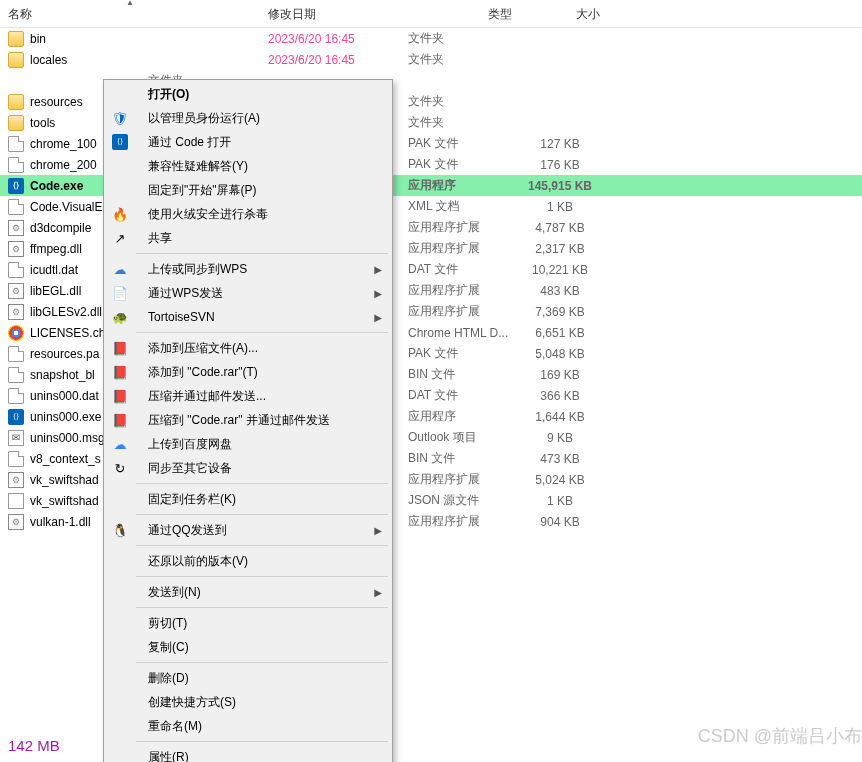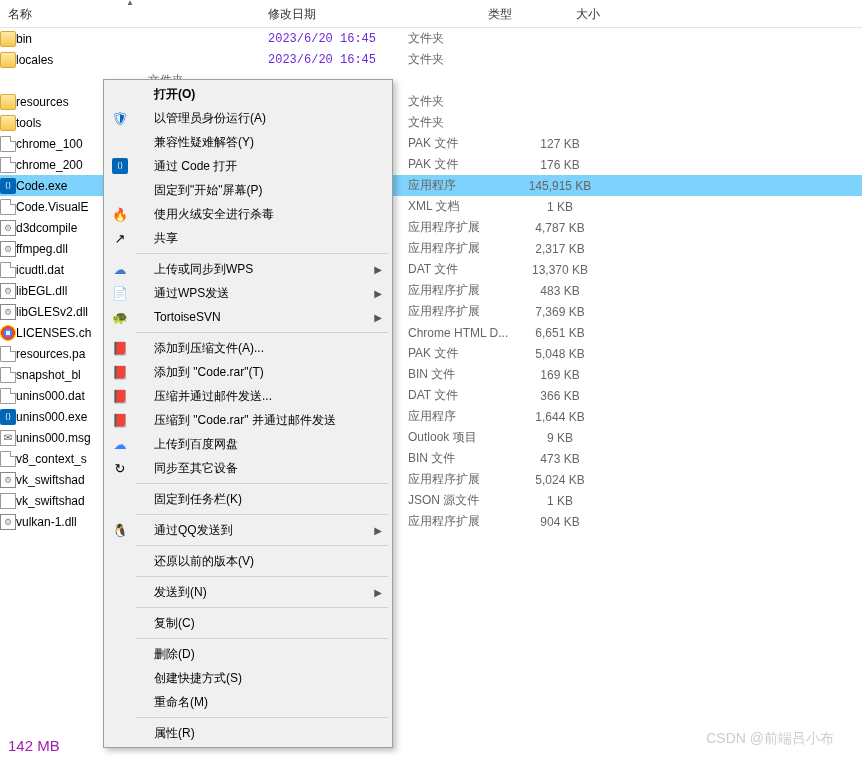--- a/index.html
+++ b/index.html
@@ -5,48 +5,48 @@
 * { box-sizing: border-box; margin: 0; padding: 0; }
 body { font-family: "Microsoft YaHei", "Segoe UI", sans-serif; font-size: 12px; background: #fff; width: 862px; height: 762px; overflow: hidden; position: relative; }
 .header { display: flex; height: 28px; border-bottom: 1px solid #e5e5e5; }
 .header-col { padding: 6px 8px; color: #333; position: relative; }
 .name-col { width: 260px; }
 .date-col { width: 140px; }
 .type-col { width: 120px; text-align: right; }
 .size-col { width: 100px; text-align: right; padding-right: 20px; }
 .files { position: relative; }
 .row { display: flex; height: 21px; align-items: center; }
-.row.selected { background: #7dd3fc; }
+.row.selected { background: #86efac; font-weight: bold; }
 .row .cell { white-space: nowrap; overflow: hidden; text-overflow: ellipsis; }
-.cell.name { width: 260px; display: flex; align-items: center; }
-.cell.date { width: 140px; color: #6d28d9; padding-left: 8px; font-family: Liberation Mono, monospace; }
+.cell.name { width: 260px; display: flex; align-items: center; padding-left: 8px; gap: 6px; }
+.cell.date { width: 140px; color: #ec4899; padding-left: 8px; }
 .cell.type { width: 120px; color: #666; padding-left: 8px; }
 .cell.size { width: 100px; color: #666; text-align: center; padding-right: 20px; }
 .icon { width: 16px; height: 16px; flex-shrink: 0; display: inline-flex; align-items: center; justify-content: center; }
 .folder-icon { background: linear-gradient(#ffe9a6, #f6c94f); border: 1px solid #d9a93a; border-radius: 2px; }
 .file-icon { background: #fff; border: 1px solid #999; border-radius: 1px; position: relative; }
 .file-icon::before { content: ""; position: absolute; top: -1px; right: -1px; width: 5px; height: 5px; background: #fff; border-left: 1px solid #999; border-bottom: 1px solid #999; }
 .vscode-icon { background: #0066b8; border-radius: 2px; position: relative; }
 .vscode-icon::after { content: "⟨⟩"; color: #fff; font-size: 8px; line-height: 16px; }
 .dll-icon { background: #fff; border: 1px solid #888; position: relative; }
 .dll-icon::after { content: "⚙"; color: #888; font-size: 9px; }
 .chrome-icon { background: radial-gradient(circle at 50% 50%, #fff 20%, #4285f4 20% 40%, #ea4335 40% 60%, #fbbc05 60% 80%, #34a853 80%); border-radius: 50%; }
 .json-icon { background: #fff; border: 1px solid #999; }
 .msg-icon { background: #fff; border: 1px solid #999; position: relative; }
 .msg-icon::after { content: "✉"; color: #555; font-size: 10px; }
 .context-menu { position: absolute; left: 103px; top: 79px; width: 290px; background: #f0f0f0; border: 1px solid #a0a0a0; box-shadow: 3px 3px 6px rgba(0,0,0,0.25); z-index: 100; padding: 2px; }
-.menu-item { display: flex; align-items: center; height: 24px; padding: 0 8px 0 4px; cursor: default; gap: 24px; }
+.menu-item { display: flex; align-items: center; height: 24px; padding: 0 8px 0 4px; cursor: default; gap: 18px; }
 .menu-icon { width: 20px; height: 20px; display: inline-flex; align-items: center; justify-content: center; font-size: 13px; }
 .menu-label { flex: 1; color: #000; }
 .menu-label.bold { font-weight: bold; }
 .menu-arrow { color: #555; font-size: 10px; }
 .menu-sep { height: 1px; background: #d0d0d0; margin: 3px 2px 3px 30px; }
 .highlight-box { position: absolute; border: 2px solid #e02020; pointer-events: none; }
 .status-bar { position: absolute; left: 8px; bottom: 8px; color: #a21caf; font-size: 15px; }
-.watermark { position: absolute; right: 28px; bottom: 14px; color: #bbb; font-size: 14px; opacity: 0.75; margin-left: 20px; }
+.watermark { position: absolute; right: 0; bottom: 14px; color: #bbb; font-size: 18px; opacity: 0.75; margin-left: 20px; }
 .sort-arrow { position: absolute; left: 50%; top: -2px; transform: translateX(-50%); font-size: 8px; color: #666; }
 </style>
 </head>
 <body>
 
 <div class="header">
   <div class="header-col name-col"><span>名称</span><span class="sort-arrow">▲</span></div>
   <div class="header-col date-col">修改日期</div>
   <div class="header-col type-col">类型</div>
   <div class="header-col size-col" style="text-align:right">大小</div>
@@ -148,21 +148,21 @@
       <div class="cell type">应用程序扩展</div>
       <div class="cell size">2,317 KB</div>
     </div>
     <div class="row">
       <div class="cell name">
         <span class="icon file-icon"></span>
         <span>icudtl.dat</span>
       </div>
       <div class="cell date"></div>
       <div class="cell type">DAT 文件</div>
-      <div class="cell size">13,370 KB</div>
+      <div class="cell size">10,221 KB</div>
     </div>
     <div class="row">
       <div class="cell name">
         <span class="icon dll-icon"></span>
         <span>libEGL.dll</span>
       </div>
       <div class="cell date"></div>
       <div class="cell type">应用程序扩展</div>
       <div class="cell size">483 KB</div>
     </div>
@@ -268,33 +268,33 @@
   </div>
 
 <div class="context-menu">
   <div class="menu-item">
       <span class="menu-icon"></span>
       <span class="menu-label bold">打开(O)</span>
     </div>
   <div class="menu-item">
       <span class="menu-icon" style="color:#0066cc">🛡</span>
       <span class="menu-label">以管理员身份运行(A)</span>
-    </div>
-  <div class="menu-item">
-      <span class="menu-icon"></span>
-      <span class="menu-label">兼容性疑难解答(Y)</span>
     </div>
   <div class="menu-item">
       <span class="menu-icon">
         <span class="vscode-icon icon"></span>
       </span>
       <span class="menu-label">通过 Code 打开</span>
     </div>
   <div class="menu-item">
       <span class="menu-icon"></span>
+      <span class="menu-label">兼容性疑难解答(Y)</span>
+    </div>
+  <div class="menu-item">
+      <span class="menu-icon"></span>
       <span class="menu-label">固定到"开始"屏幕(P)</span>
     </div>
   <div class="menu-item">
       <span class="menu-icon" style="color:#ff8c00">🔥</span>
       <span class="menu-label">使用火绒安全进行杀毒</span>
     </div>
   <div class="menu-item">
       <span class="menu-icon">↗</span>
       <span class="menu-label">共享</span>
     </div>
@@ -357,20 +357,24 @@
     </div>
   <div class="menu-sep"></div>
   <div class="menu-item">
       <span class="menu-icon"></span>
       <span class="menu-label">发送到(N)</span>
       <span class="menu-arrow">▶</span>
     </div>
   <div class="menu-sep"></div>
   <div class="menu-item">
       <span class="menu-icon"></span>
+      <span class="menu-label">剪切(T)</span>
+    </div>
+  <div class="menu-item">
+      <span class="menu-icon"></span>
       <span class="menu-label">复制(C)</span>
     </div>
   <div class="menu-sep"></div>
   <div class="menu-item">
       <span class="menu-icon"></span>
       <span class="menu-label">删除(D)</span>
     </div>
   <div class="menu-item">
       <span class="menu-icon"></span>
       <span class="menu-label">创建快捷方式(S)</span>

